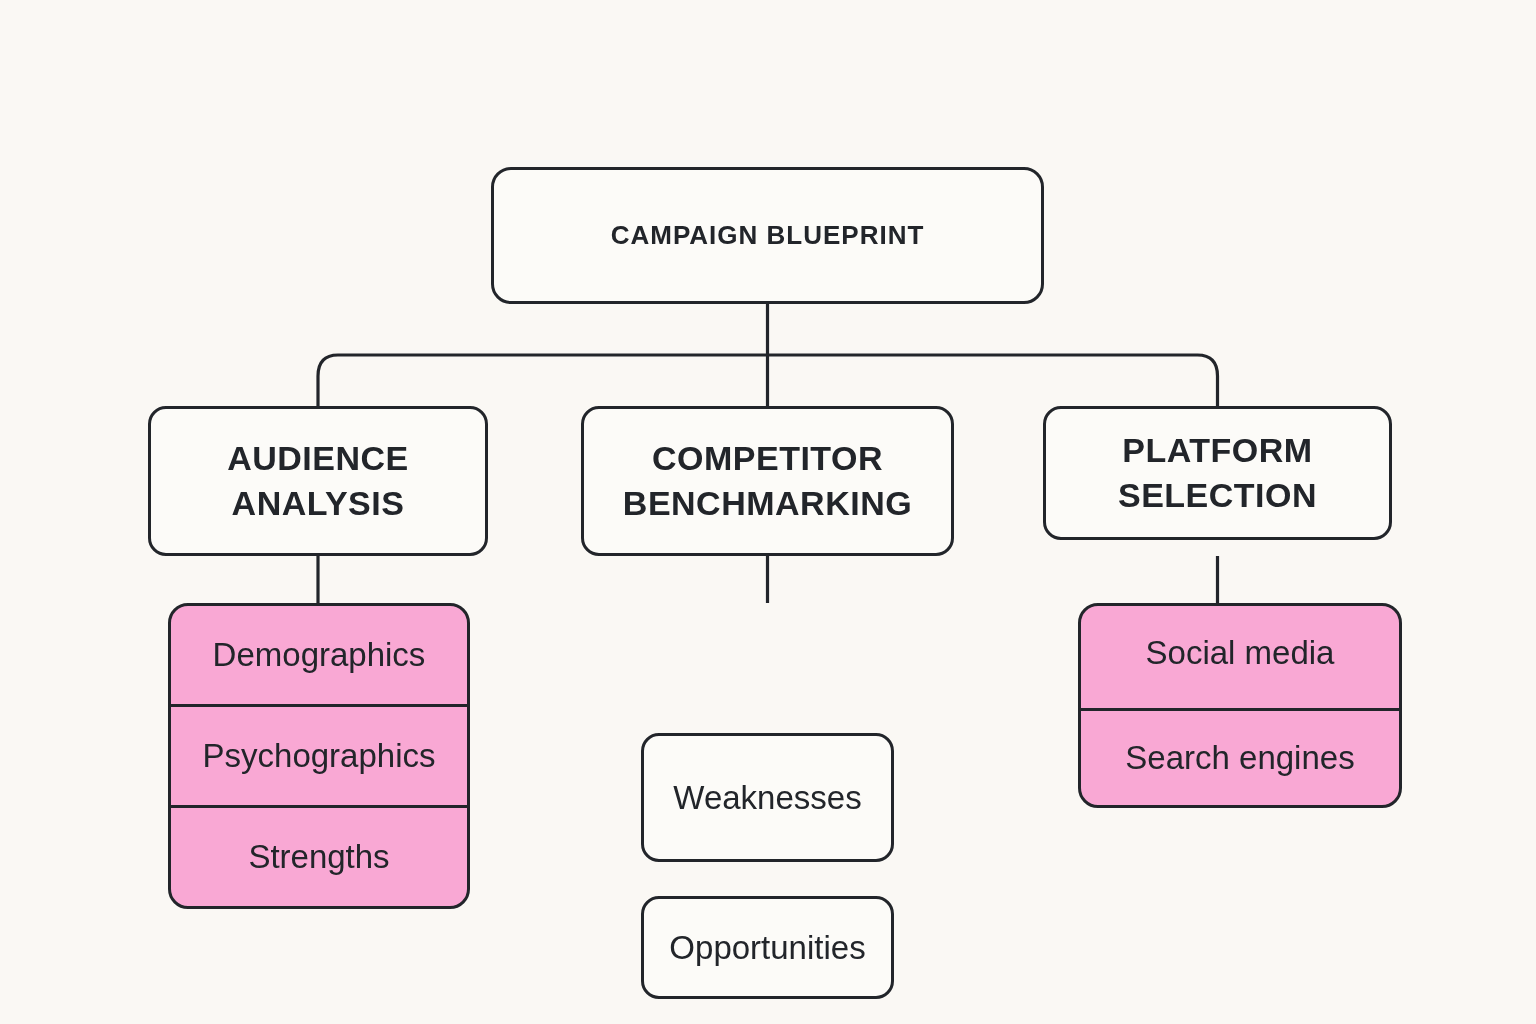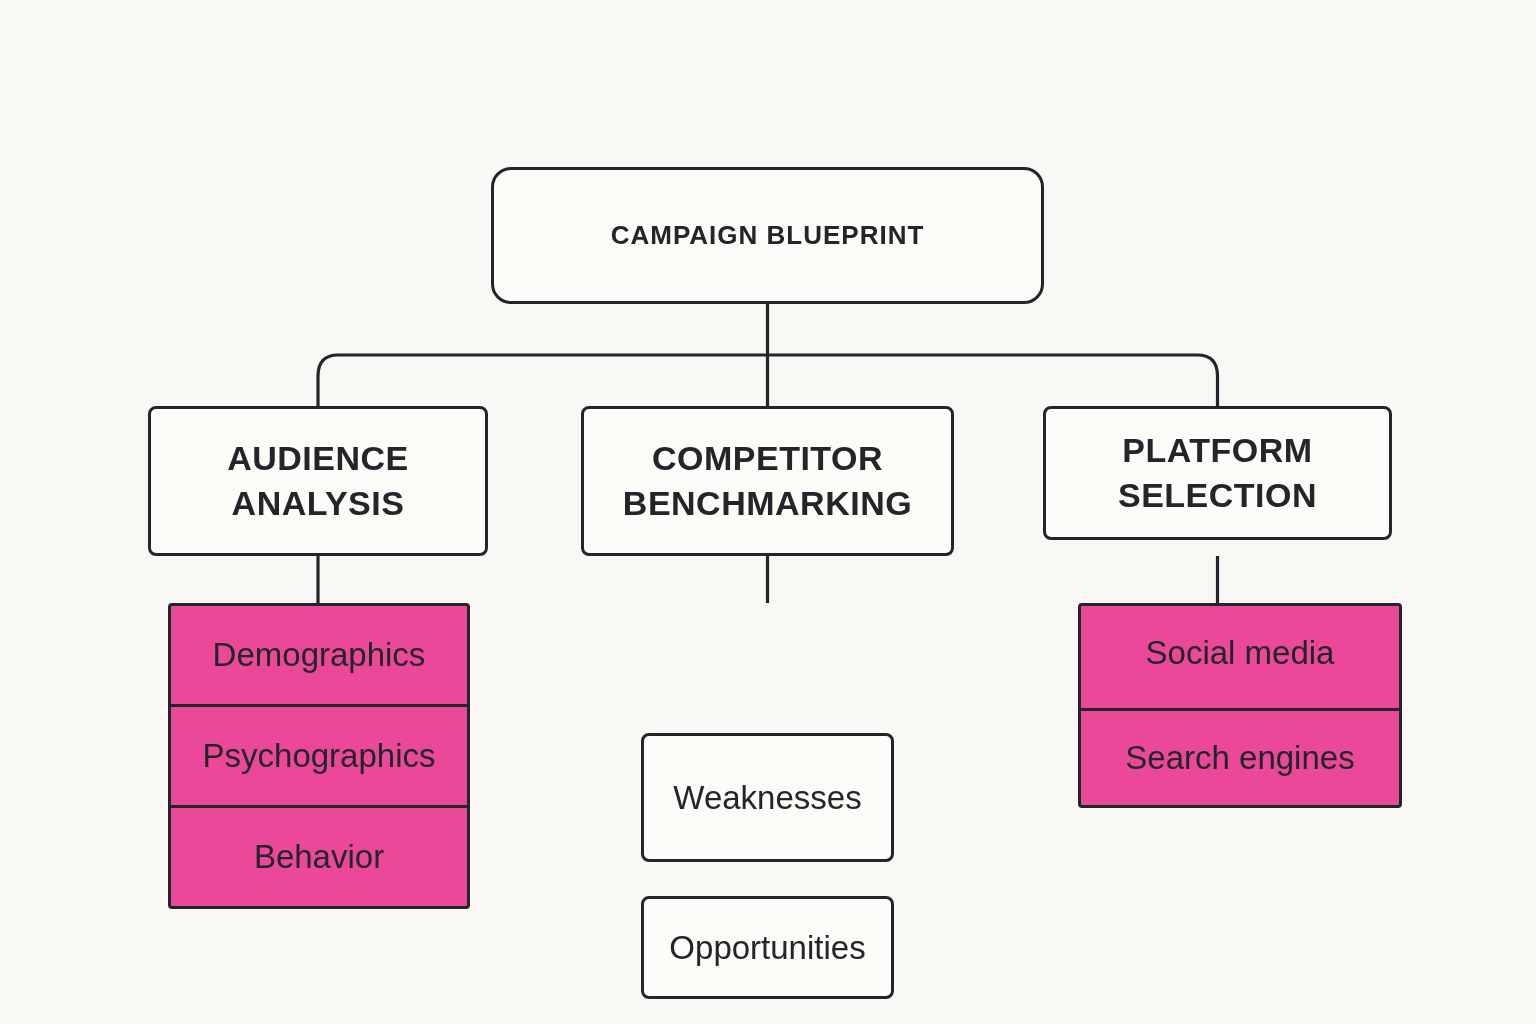--- a/index.html
+++ b/index.html
@@ -30,41 +30,41 @@
   }
   .node {
     position: absolute;
     box-sizing: border-box;
     border: 3.2px solid #22252a;
     background: #fcfbf8;
     display: flex;
     align-items: center;
     justify-content: center;
     text-align: center;
-    border-radius: 8px;
+    border-radius: 18px;
   }
   .root {
     left: 491px; top: 167px; width: 553px; height: 137px;
     font-size: 26px; font-weight: 700; letter-spacing: 1px;
     border-radius: 20px;
   }
   .branch {
     font-size: 34px; font-weight: 700; letter-spacing: 0.5px;
     line-height: 1.32; padding: 0 12px;
   }
   .b0 { left: 148px;  top: 406px; width: 340px; height: 150px; }
   .b1 { left: 581px;  top: 406px; width: 373px; height: 150px; }
   .b2 { left: 1043px; top: 406px; width: 349px; height: 134px; }
 
   .group {
     position: absolute;
     box-sizing: border-box;
     border: 3.2px solid #22252a;
-    background: #ec4899;
-    border-radius: 4px;
+    background: #f9a8d4;
+    border-radius: 20px;
     display: flex;
     flex-direction: column;
     overflow: hidden;
   }
   .g0 { left: 168px;  top: 603px; width: 302px; height: 306px; }
   .g2 { left: 1078px; top: 603px; width: 324px; height: 205px; gap: 8px; }
   .cell {
     flex: 1;
     display: flex;
     align-items: center;
@@ -97,21 +97,21 @@
 
   <div class="node branch b0">AUDIENCE ANALYSIS</div>
 
   <div class="node branch b1">COMPETITOR BENCHMARKING</div>
 
   <div class="node branch b2">PLATFORM SELECTION</div>
 
   <div class="group g0">
     <div class="cell">Demographics</div>
     <div class="cell">Psychographics</div>
-    <div class="cell">Behavior</div>
+    <div class="cell">Strengths</div>
   </div>
 
   <div class="node leaf m1">Weaknesses</div>
   <div class="node leaf m2">Opportunities</div>
 
   <div class="group g2">
     <div class="cell">Social media</div>
     <div class="cell">Search engines</div>
   </div>
 

